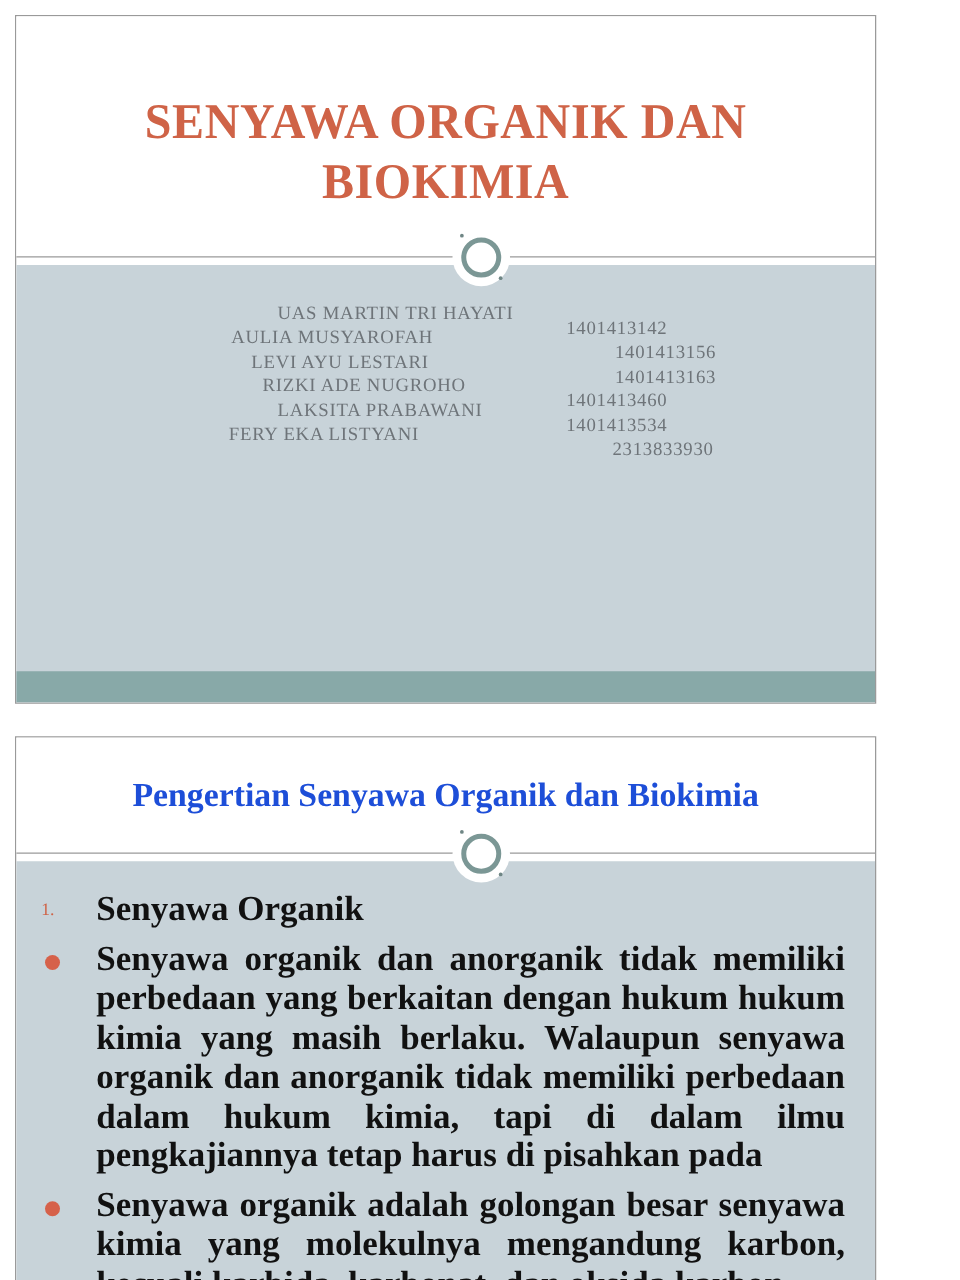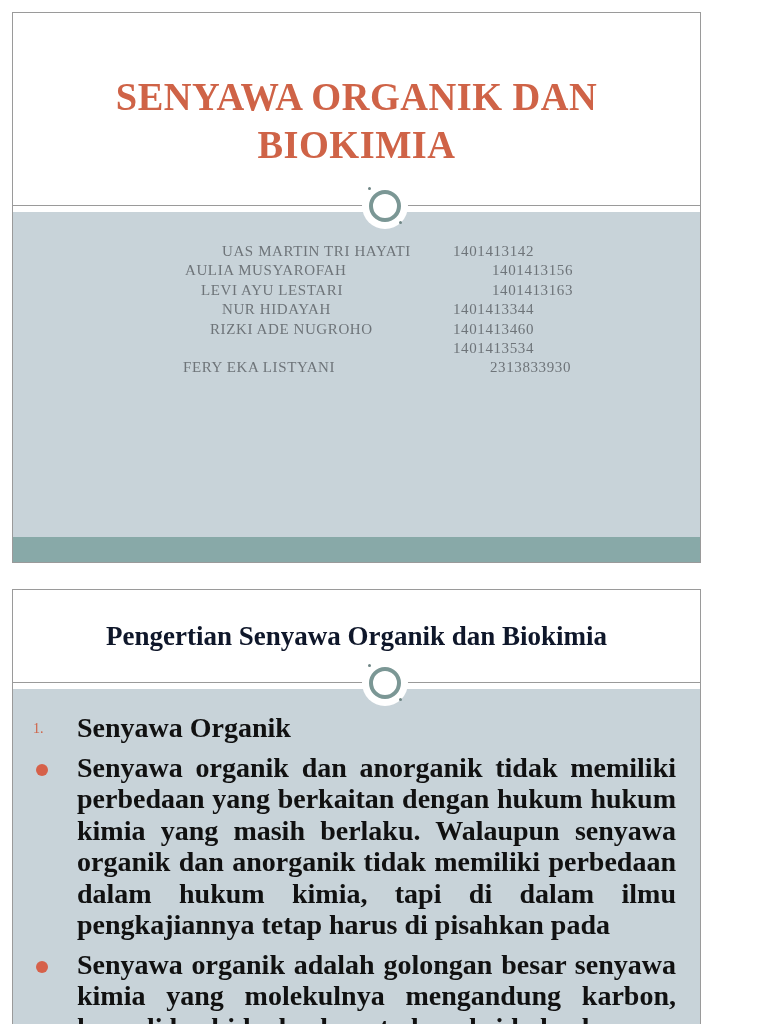--- a/index.html
+++ b/index.html
@@ -31,21 +31,21 @@
     font-weight: bold;
     font-size: 40px;
     line-height: 48px;
     letter-spacing: 0.5px;
     transform: scaleX(0.96);
   }
 
   .sub-title {
     position: absolute; left: 0; right: 0; top: 30px;
     text-align: center;
-    color: #0f172a;
+    color: #1d4ed8;
     font-weight: bold;
     font-size: 27px;
     line-height: 32px;
   }
 
   .divider-line {
     position: absolute; left: 0; right: 0; height: 1px;
     background: #9a9a9a;
   }
   .slide-1 .divider-line { top: 192px; }
@@ -85,21 +85,21 @@
 
   .members {
     position: absolute; top: 229px; left: 0; right: 0;
     color: #6e7479;
     font-size: 15px;
     line-height: 19.4px;
     letter-spacing: 0.6px;
   }
   .member-row { position: relative; height: 19.4px; white-space: nowrap; }
   .member-name { position: absolute; }
-  .member-nim { position: absolute; }
+  .member-nim { position: absolute; margin-top: 12px; }
 
   .content-list {
     position: absolute; left: 0; right: 0; top: 122px;
     color: #111111;
     font-size: 28px;
     line-height: 31.5px;
   }
   .list-item { position: relative; padding-left: 64px; padding-right: 24px; margin-bottom: 8px; }
   .list-item .text { text-align: justify; display: block; font-weight: bold; }
   .numbering {
@@ -139,28 +139,25 @@
     </div>
     <div class="member-row">
       <span class="member-name" style="left:172px">AULIA MUSYAROFAH</span>
       <span class="member-nim" style="left:479px">1401413156</span>
     </div>
     <div class="member-row">
       <span class="member-name" style="left:188px">LEVI AYU LESTARI</span>
       <span class="member-nim" style="left:479px">1401413163</span>
     </div>
     <div class="member-row">
-      <span class="member-name" style="left:209px">NUR HIDAYAH</span>
-      <span class="member-nim" style="left:440px">1401413344</span>
-    </div>
-    <div class="member-row">
       <span class="member-name" style="left:197px">RIZKI ADE NUGROHO</span>
       <span class="member-nim" style="left:440px">1401413460</span>
     </div>
     <div class="member-row">
+      <span class="member-name" style="left:209px">LAKSITA PRABAWANI</span>
       <span class="member-nim" style="left:440px">1401413534</span>
     </div>
     <div class="member-row">
       <span class="member-name" style="left:170px">FERY EKA LISTYANI</span>
       <span class="member-nim" style="left:477px">2313833930</span>
     </div>
   </div>
 </div>
 
 <div class="slide slide-2">

